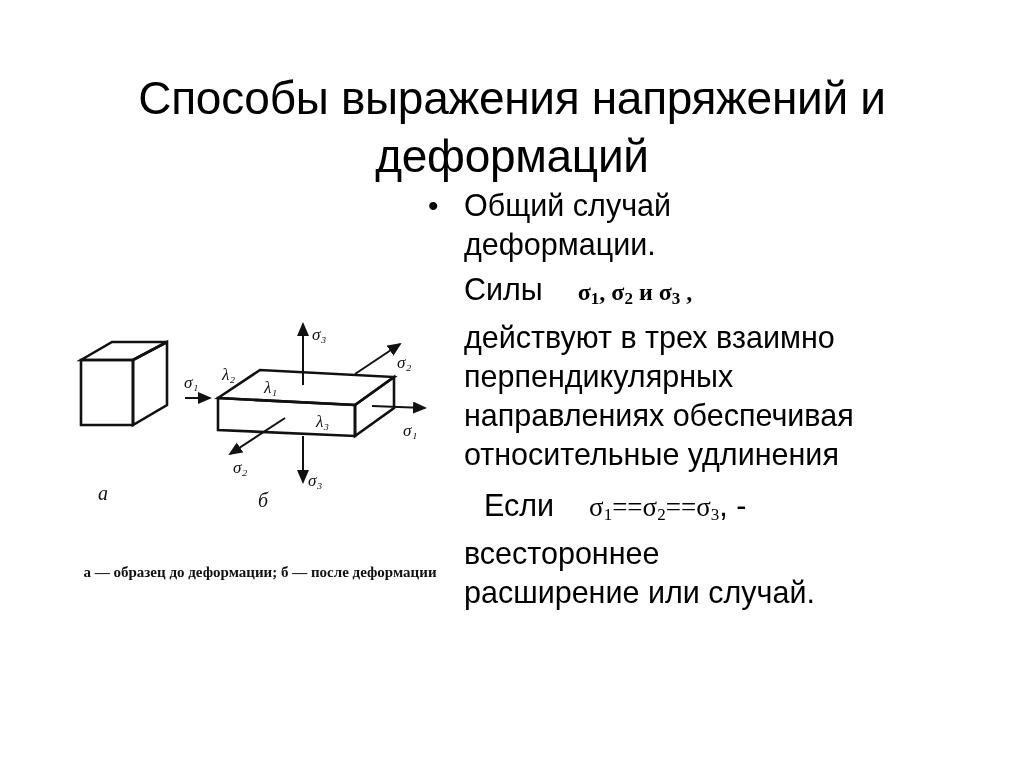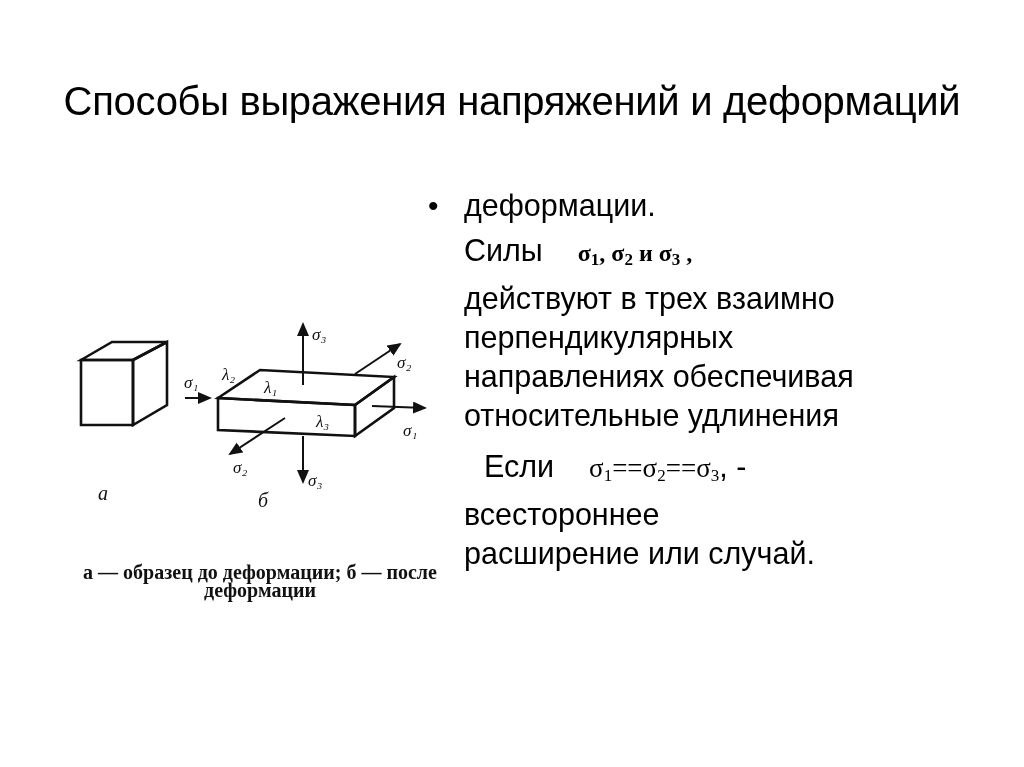--- a/index.html
+++ b/index.html
@@ -2,31 +2,31 @@
 <html><head>
   <meta charset="utf-8">
   <style>
     html, body { margin: 0; padding: 0; }
     body {
       width: 1024px; height: 767px; background: #ffffff; position: relative; overflow: hidden;
       font-family: "Liberation Sans", "DejaVu Sans", sans-serif; color: #000;
     }
     .title {
       position: absolute; left: 60px; top: 38px; width: 904px; text-align: center;
-      font-size: 40px; line-height: 72px; font-weight: normal; letter-spacing: -0.3px;
+      font-size: 46px; line-height: 58px; font-weight: normal; letter-spacing: -0.3px;
     }
     .figure { position: absolute; left: 60px; top: 300px; width: 380px; height: 220px; }
     .figure svg { width: 380px; height: 220px; }
     .fig-label { font-family: "Liberation Serif", "DejaVu Serif", serif; font-style: italic; }
     .caption {
       position: absolute; left: 82px; top: 560px; width: 356px;
       font-family: "Liberation Serif", "DejaVu Serif", serif; color: #111;
     }
     .caption .main { font-size: 19px; line-height: 24px; text-align: justify; letter-spacing: -0.2px; }
-    .caption .sub { font-size: 20px; line-height: 18px; font-weight: bold; text-align: center; margin-top: 3px; }
+    .caption .sub { font-size: 15px; line-height: 18px; font-weight: bold; text-align: center; margin-top: 3px; }
     .bullet-block { position: absolute; left: 428px; top: 186px; width: 560px; font-size: 30.5px; line-height: 39px; }
     .bullet-row { display: flex; }
     .bullet-dot { width: 36px; flex: none; font-size: 30px; }
     .content { flex: 1; }
     .line { white-space: nowrap; }
     .math {
       font-family: "Liberation Serif", "DejaVu Serif", serif; font-weight: bold; font-size: 27px;
     }
     .math sub { font-size: 17px; vertical-align: -4px; }
     .math-small { font-size: 24px; }
@@ -82,20 +82,21 @@
 </div>
 
 <div class="caption">
   <div class="sub">а — образец до деформации; б — после деформации</div>
 </div>
 
 <div class="bullet-block">
   <div class="bullet-row">
     <div class="bullet-dot">•</div>
     <div class="content">
+      <div class="line">Общий случай</div>
       <div class="line">деформации.</div>
       <div class="line" style="margin-top:6px">
         <span>Силы</span>
         <span class="gap"></span>
         <span class="math math-small"><span>σ</span><sub>1</sub><span>,</span> <span>σ</span><sub>2</sub> <span>и</span> <span>σ</span><sub>3</sub> <span>,</span></span>
       </div>
       <div class="line">действуют в трех взаимно</div>
       <div class="line">перпендикулярных</div>
       <div class="line">направлениях обеспечивая</div>
       <div class="line">относительные удлинения</div>

